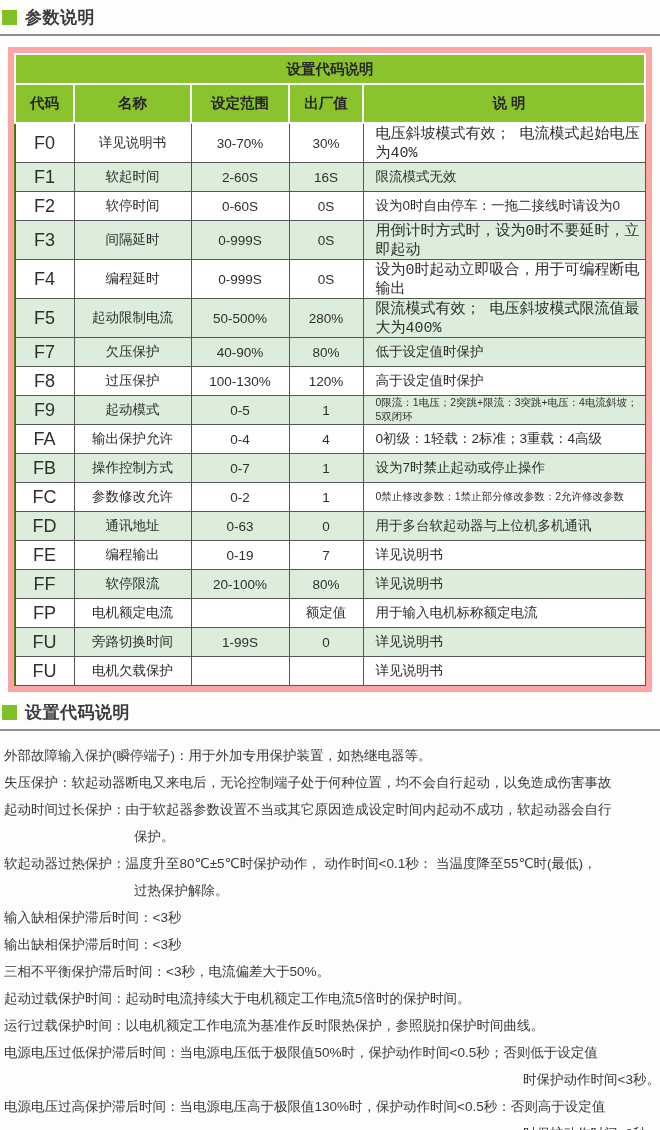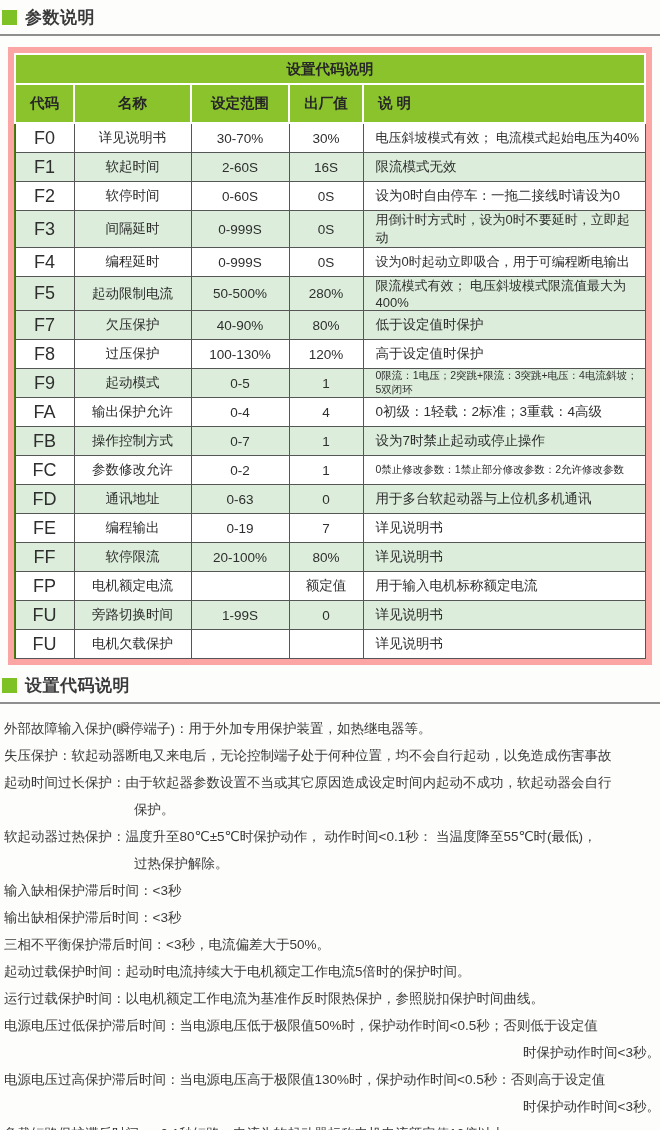--- a/index.html
+++ b/index.html
@@ -22,28 +22,28 @@
   .table-wrap{margin:11px 8px 0 8px;border:6px solid #fca5a5;background:#4d7c0f;}
   table{width:100%;border-collapse:collapse;table-layout:fixed;}
   thead td.title-cell{
     background:var(--header-green,#8bc32c);height:26px;text-align:center;
     font-size:14.5px;font-weight:600;color:#262626;border:2px solid #fff;
   }
   thead th{
     background:var(--header-green,#8bc32c);height:29px;text-align:center;
     font-size:14.5px;font-weight:600;color:#262626;border:2px solid #fff;padding:4px;
   }
-  thead th.desc-h{text-align:left;padding-left:14px;}
+  thead th.desc-h{text-align:center;padding-left:14px;}
   tbody td{
     border:1px solid #565656;height:28px;text-align:center;
     font-size:13.5px;padding:0 2px;background:#fff;color:#2e2e2e;
   }
   tbody tr.alt td{background:var(--stripe-green,#dceedb);}
   tbody td.desc{text-align:left;padding:0 4px 0 12px;}
-  tbody td.sm{font-size:13px;}
+  tbody td.sm{font-size:15px;font-family:Liberation Mono, monospace;}
   tbody td.xs{font-size:10.5px;}
   tbody td.code{font-size:18px;}
 
   
   .plines{margin:11px 0 0 4px;}
   .pline{font-size:13.5px;line-height:27px;color:#3a3a3a;white-space:nowrap;}
   .pline.ind1{padding-left:130px;}
   .pline.ind2{padding-left:199px;text-align:right;}
 </style>
 </head>

